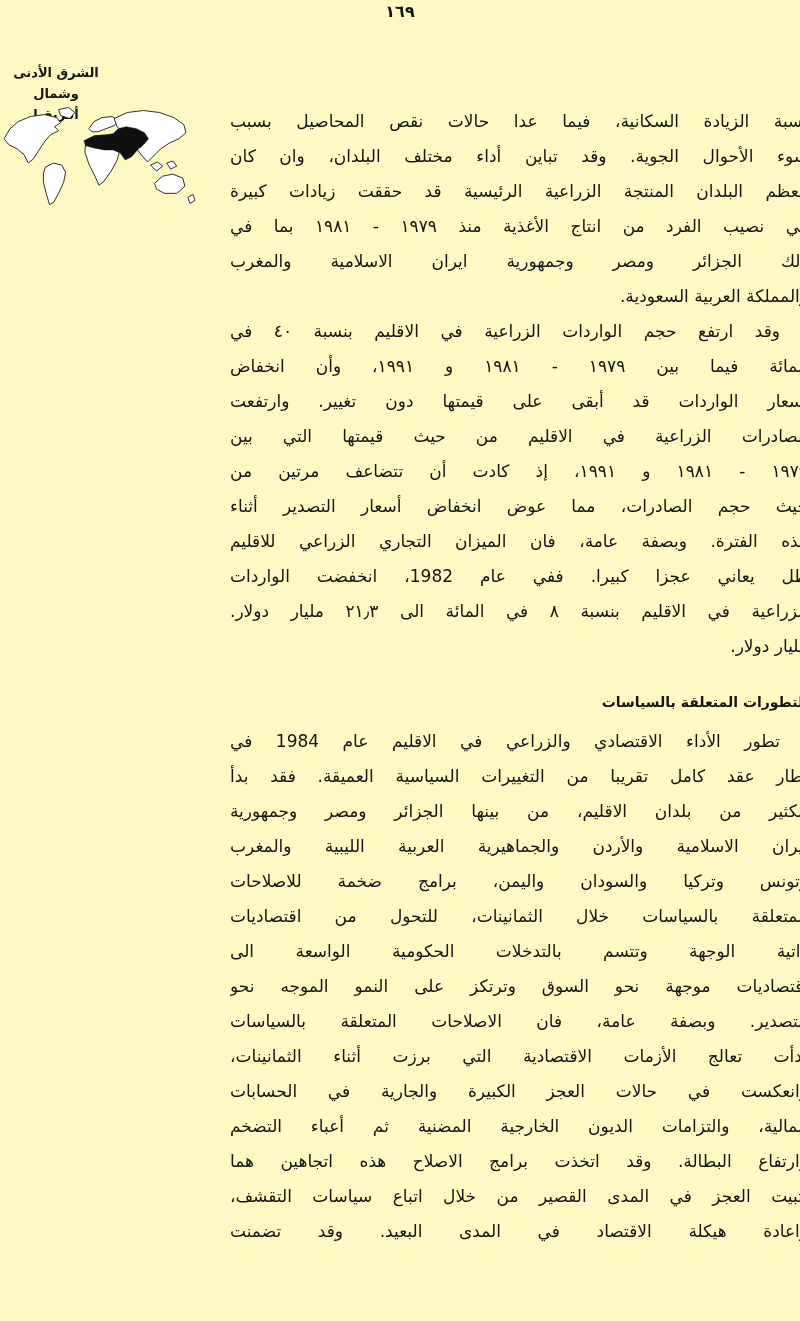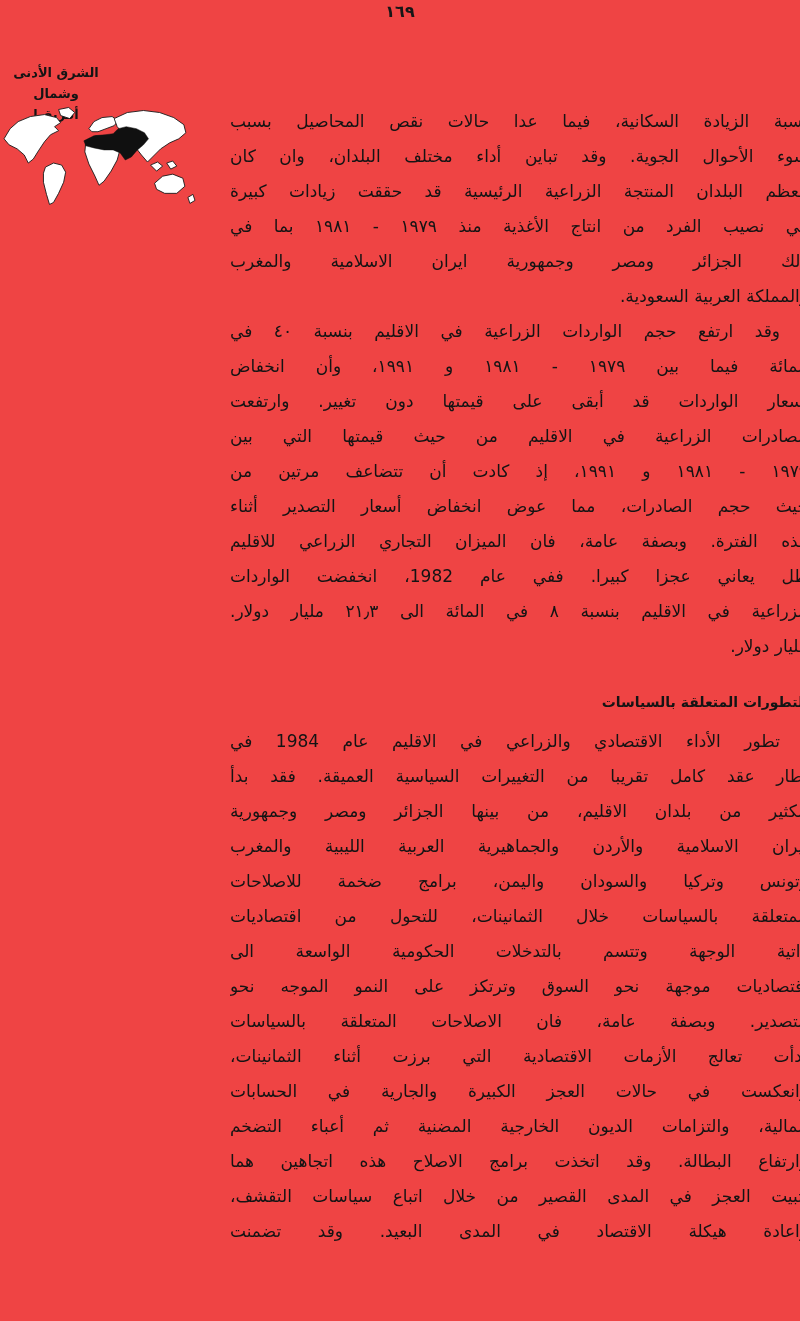--- a/index.html
+++ b/index.html
@@ -11,21 +11,21 @@
     height: 1321px;
     background: #ffffff;
     font-family: "DejaVu Sans", sans-serif;
     color: #161616;
     overflow: hidden;
   }
   .page {
     position: relative;
     width: 800px;
     height: 1321px;
-    background: #ef4444;
+    background: #fef9c3;
     overflow: hidden;
   }
   .page-number {
     position: absolute;
     top: 2px;
     left: 0;
     width: 100%;
     text-align: center;
     font-size: 16px;
     font-weight: bold;

